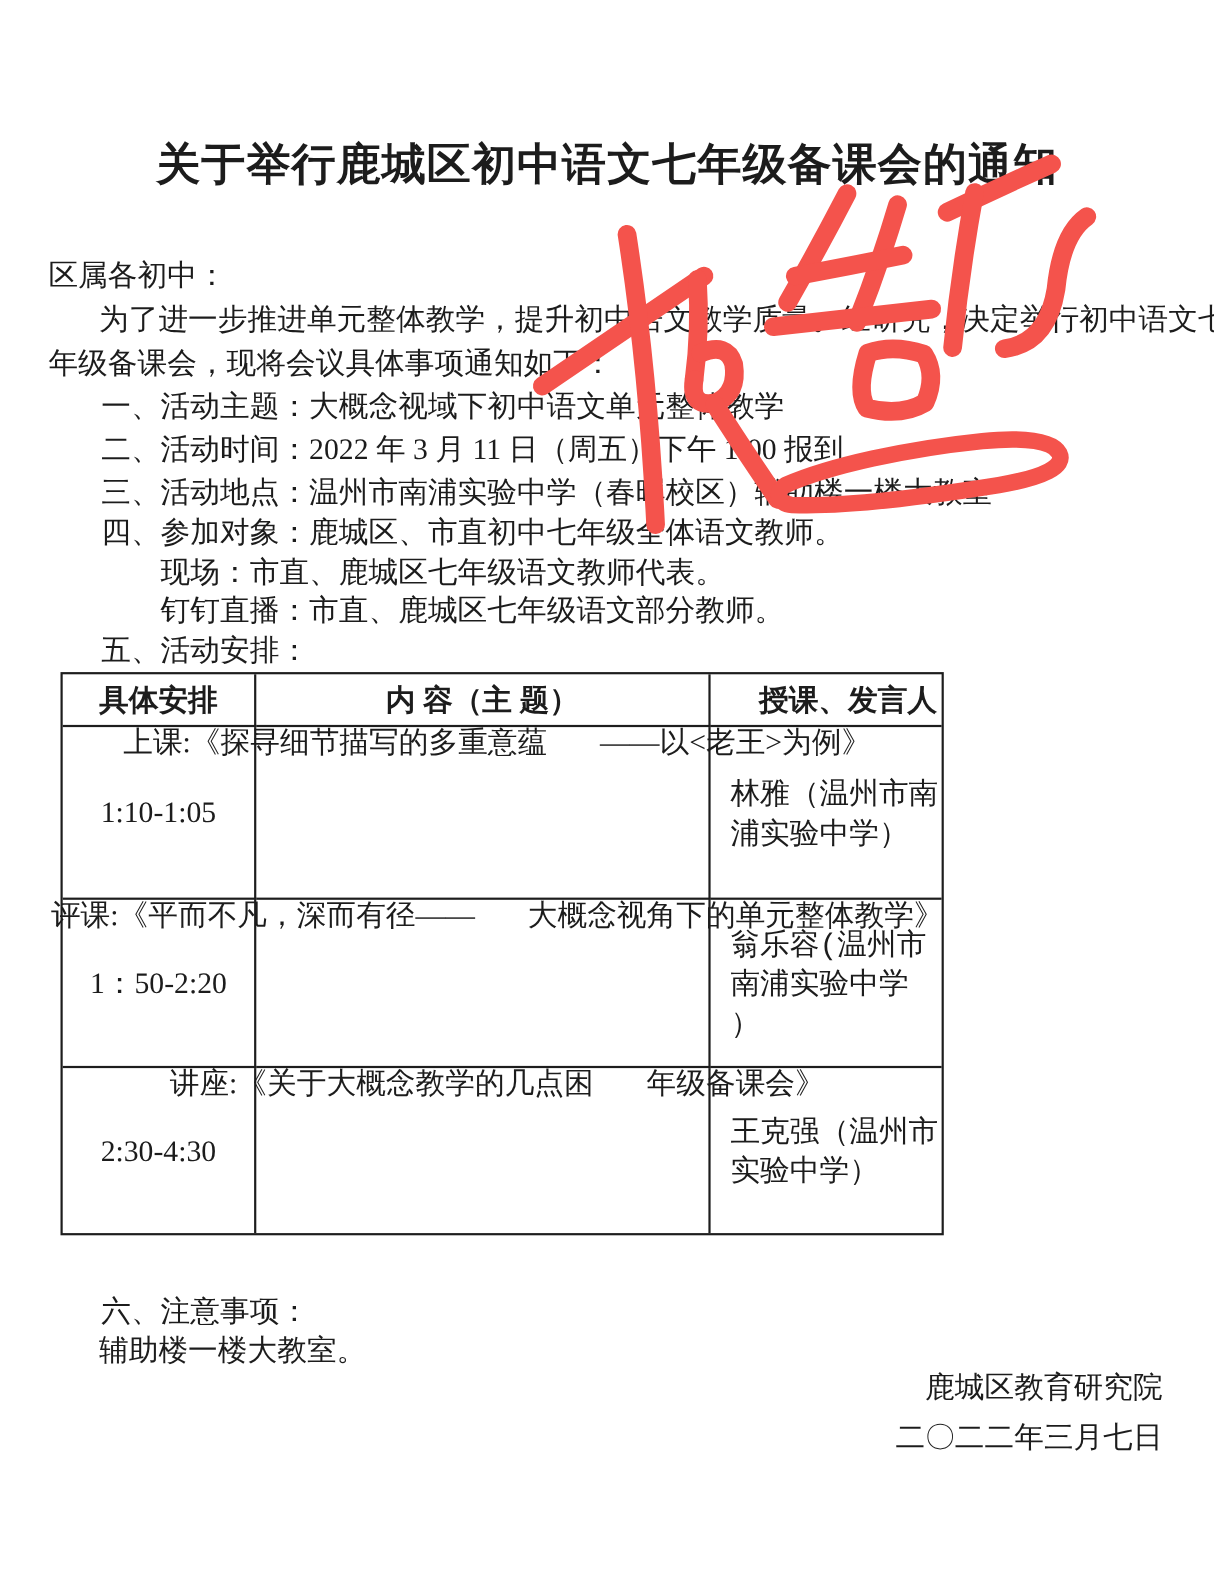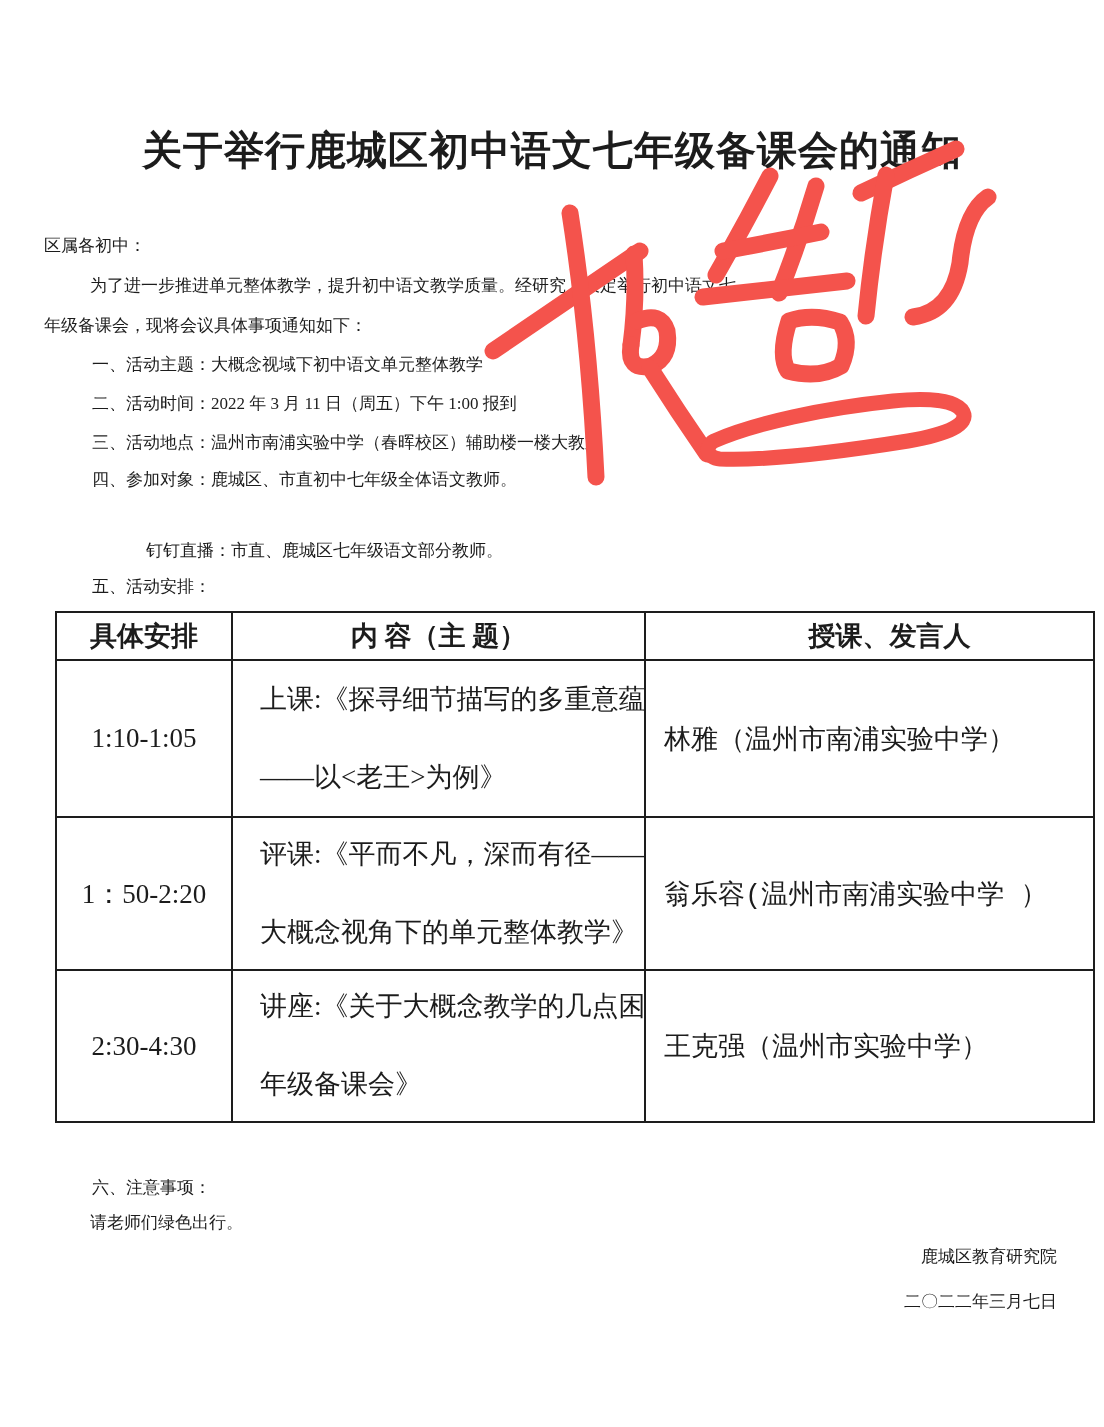--- a/index.html
+++ b/index.html
@@ -11,43 +11,43 @@
     color:#1c1c1c;
     overflow:hidden;
   }
   .abs{position:absolute;white-space:nowrap;line-height:1;}
   .title{
     left:0;top:130px;width:100%;
     text-align:center;
     font-family:"Liberation Sans","DejaVu Sans",sans-serif;
     font-weight:bold;font-size:40px;letter-spacing:1px;
   }
-  .body-line{font-size:17px;}
+  .body-line{font-size:27px;}
   
   .sched{
     position:absolute;left:55px;top:611px;
-    width:1040px;height:512px;
+    width:803px;height:512px;
     border:2px solid #1d1d1d;
     box-sizing:border-box;
     display:grid;
     grid-template-columns:176px 413px 1fr;
     grid-template-rows:48px 157px 153px 1fr;
   }
   .cell{
     border-right:2px solid #1d1d1d;
     border-bottom:2px solid #1d1d1d;
     box-sizing:border-box;
     font-size:27px;
     display:flex;align-items:center;justify-content:center;
   }
   .cell.last-col{border-right:none;padding-left:40px;}
   .cell.last-row{border-bottom:none;}
   .cell.hdr{font-weight:bold;}
   .cell.content{
-    flex-direction:column;align-items:flex-start;justify-content:center;
+    flex-direction:row;align-items:flex-start;justify-content:center;
     padding-left:27px;gap:48px;
   }
   .cell.speaker{justify-content:flex-start;padding-left:18px;font-family:Liberation Mono, monospace;}
   .cell div{line-height:1.1;white-space:nowrap;}
   .sign{}
   svg.marker{position:absolute;left:0;top:0;pointer-events:none;}
 </style>
 </head>
 <body>
 
@@ -56,20 +56,21 @@
   <div class="abs title">关于举行鹿城区初中语文七年级备课会的通知</div>
 
   <div class="abs body-line" style="left:44px;top:237px;">区属各初中：</div>
   <div class="abs body-line" style="left:90px;top:277px;">为了进一步推进单元整体教学，提升初中语文教学质量。经研究，决定举行初中语文七</div>
   <div class="abs body-line" style="left:44px;top:317px;">年级备课会，现将会议具体事项通知如下：</div>
 
   <div class="abs body-line" style="left:92px;top:356px;">一、活动主题：大概念视域下初中语文单元整体教学</div>
   <div class="abs body-line" style="left:92px;top:395px;">二、活动时间：2022 年 3 月 11 日（周五）下午 1:00 报到</div>
   <div class="abs body-line" style="left:92px;top:434px;">三、活动地点：温州市南浦实验中学（春晖校区）辅助楼一楼大教室</div>
   <div class="abs body-line" style="left:92px;top:471px;">四、参加对象：鹿城区、市直初中七年级全体语文教师。</div>
+  <div class="abs body-line" style="left:146px;top:507px;">现场：市直、鹿城区七年级语文教师代表。</div>
   <div class="abs body-line" style="left:146px;top:542px;">钉钉直播：市直、鹿城区七年级语文部分教师。</div>
   <div class="abs body-line" style="left:92px;top:578px;">五、活动安排：</div>
 
   <div class="sched">
     <div class="cell hdr">具体安排</div>
     <div class="cell hdr">内 容（主 题）</div>
     <div class="cell hdr last-col">授课、发言人</div>
 
     <div class="cell">1:10-1:05</div>
     <div class="cell content">
@@ -87,21 +88,21 @@
 
     <div class="cell last-row">2:30-4:30</div>
     <div class="cell content last-row">
       <div>讲座:《关于大概念教学的几点困</div>
       <div>年级备课会》</div>
     </div>
     <div class="cell speaker last-col last-row">王克强（温州市实验中学）</div>
   </div>
 
   <div class="abs body-line" style="left:92px;top:1179px;">六、注意事项：</div>
-  <div class="abs body-line" style="left:90px;top:1214px;">请老师们绿色出行。</div>
+  <div class="abs body-line" style="left:90px;top:1214px;">辅助楼一楼大教室。</div>
 
   <div class="abs body-line sign" style="right:47px;top:1248px;">鹿城区教育研究院</div>
   <div class="abs body-line sign" style="right:47px;top:1293px;">二〇二二年三月七日</div>
 
   <svg class="marker" width="1104" height="1427" viewBox="0 0 1104 1427">
     <g fill="none" stroke-linecap="round" stroke-linejoin="round" stroke-width="17">
 
       <g>
         <path class="red-stroke" d="M 493 351 Q 566 301 640 251" stroke="#f4534c"></path>
         <path class="red-stroke" d="M 570 213 Q 589 335 596 477" stroke="#f4534c"></path>

